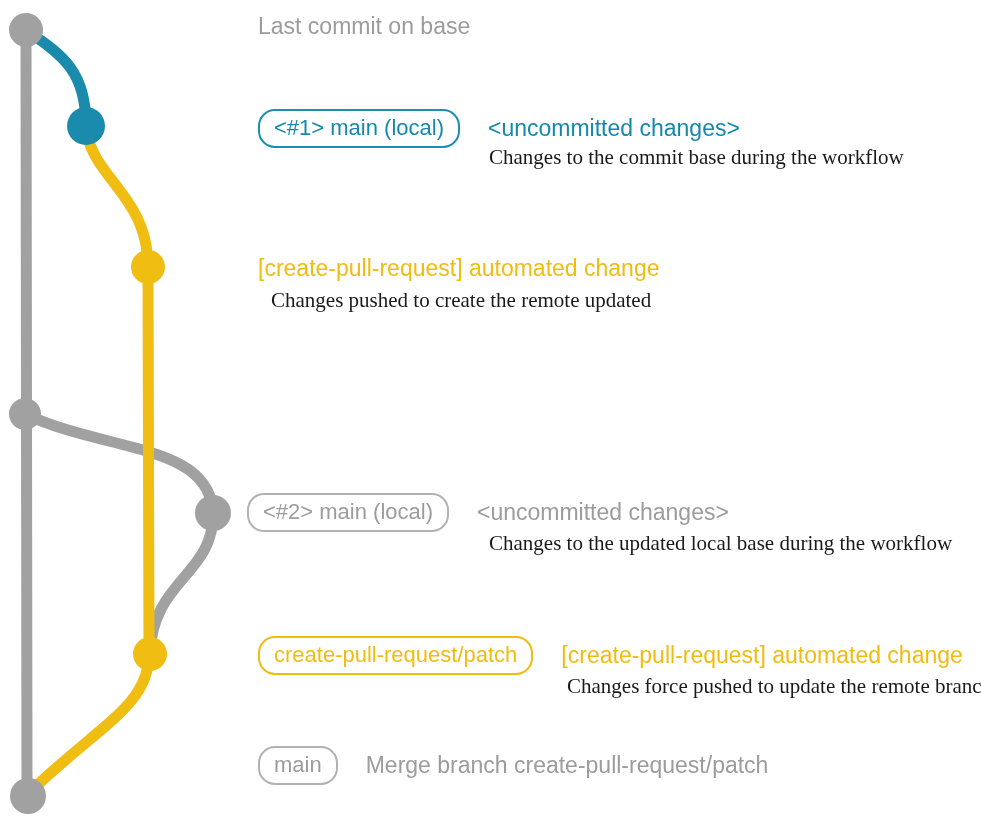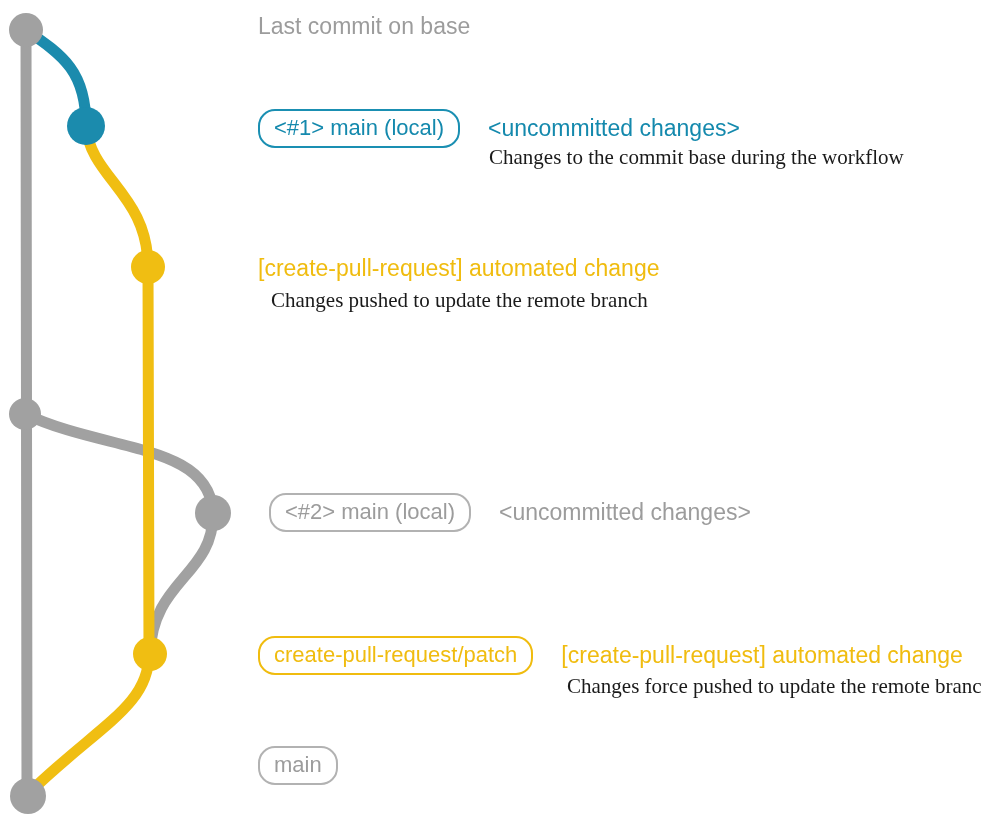--- a/index.html
+++ b/index.html
@@ -61,31 +61,33 @@
 
   <div class="abs sans-label gray-t" style="left:258px; top:13px;">Last commit on base</div>
 
   <div class="abs label-row" style="left:258px; top:109px;">
     <span class="badge teal">&lt;#1&gt; main (local)</span>
     <span class="sans-label teal-t">&lt;uncommitted changes&gt;</span>
   </div>
   <div class="abs serif-desc" style="left:489px; top:145px;">Changes to the commit base during the workflow</div>
 
   <div class="abs sans-label yellow-t" style="left:258px; top:255px;">[create-pull-request] automated change</div>
-  <div class="abs serif-desc" style="left:271px; top:288px;">Changes pushed to update the remote branch</div>
+  <div class="abs serif-desc" style="left:271px; top:288px;">Changes pushed to create the remote updated</div>
 
 
-  <div class="abs label-row" style="left:269px; top:493px;align-items:center;">
+  <div class="abs label-row" style="left:247px; top:493px;align-items:center;">
     <span class="badge grayb">&lt;#2&gt; main (local)</span>
     <span class="sans-label gray-t">&lt;uncommitted changes&gt;</span>
   </div>
+  <div class="abs serif-desc" style="left:489px; top:531px;">Changes to the updated local base during the workflow</div>
 
   <div class="abs label-row" style="left:258px; top:636px;">
     <span class="badge yellowb">create-pull-request/patch</span>
     <span class="sans-label yellow-t">[create-pull-request] automated change</span>
   </div>
   <div class="abs serif-desc" style="left:567px; top:674px;">Changes force pushed to update the remote branch</div>
 
   <div class="abs label-row" style="left:258px; top:746px;">
     <span class="badge grayb">main</span>
+    <span class="sans-label gray-t">Merge branch create-pull-request/patch</span>
   </div>
 
 </div>
 
 </body></html>

